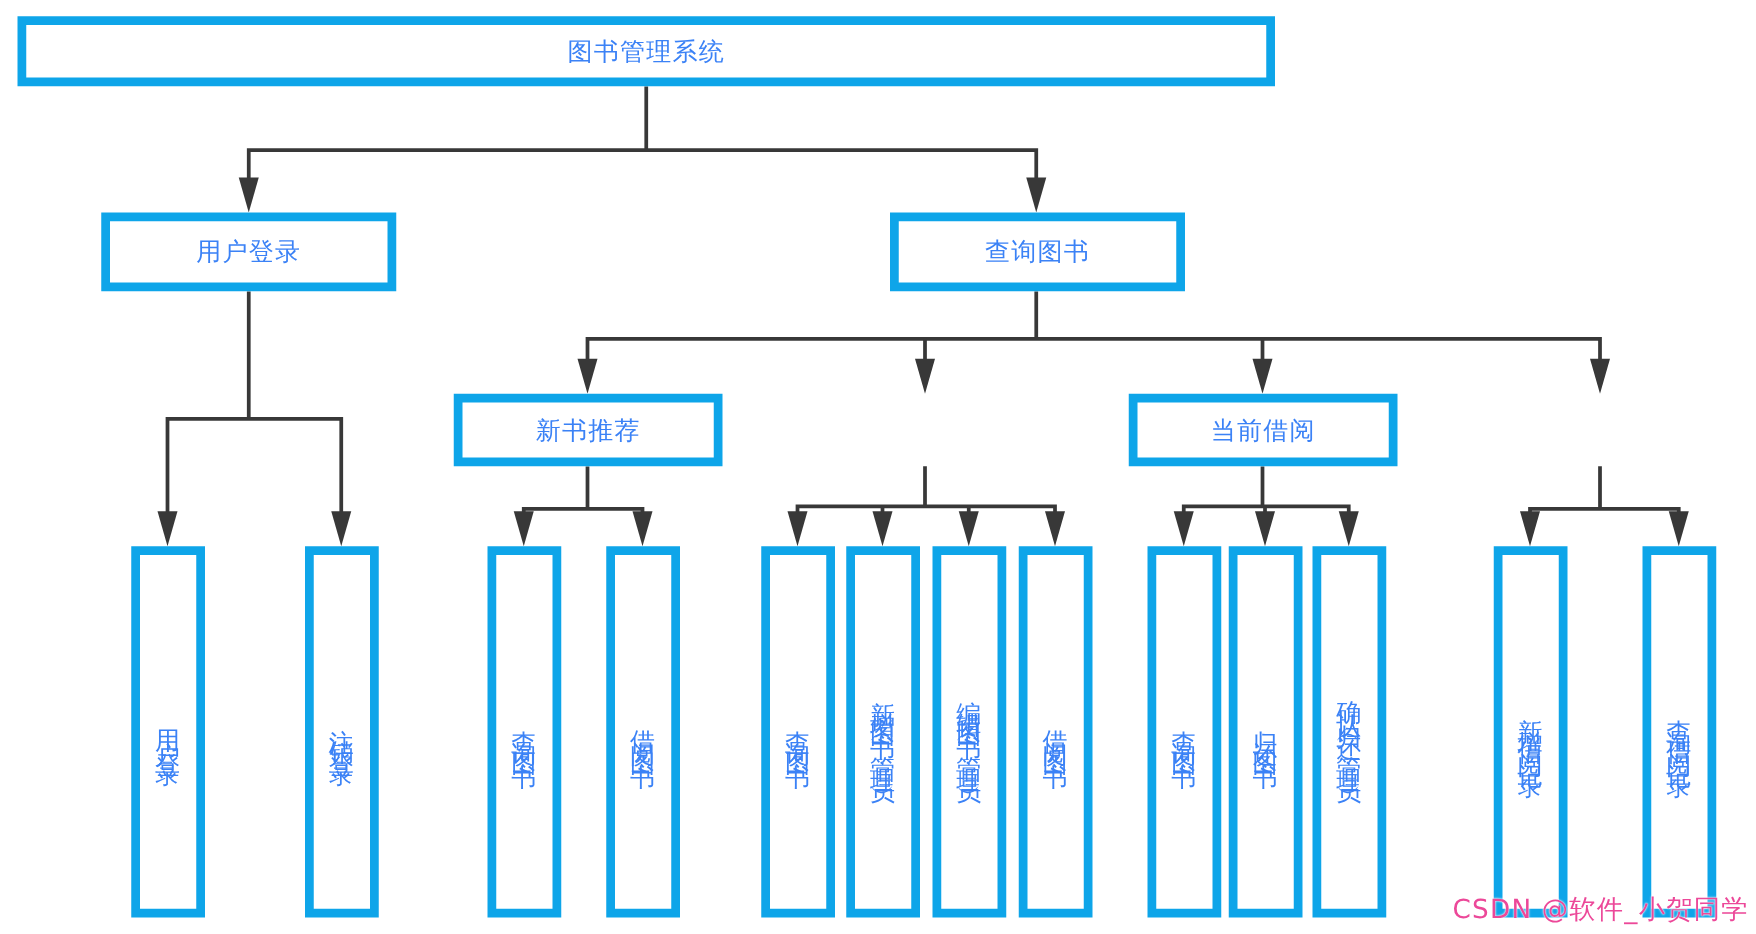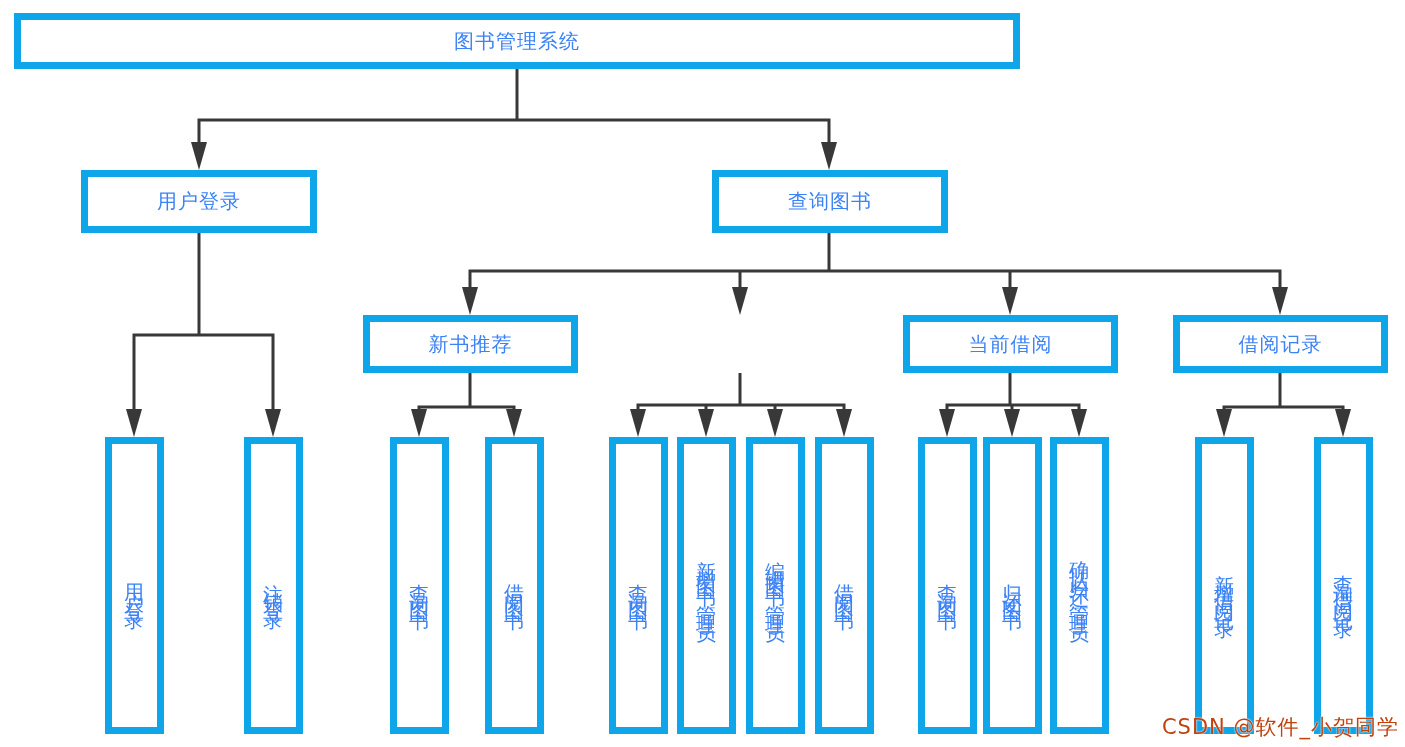--- a/index.html
+++ b/index.html
@@ -33,21 +33,21 @@
   .leaf      { top:437px; width:59px; height:297px; }
   .lf-1  { left:105px; }  .lf-2  { left:244px; }
   .lf-3  { left:390px; }  .lf-4  { left:485px; }
   .lf-5  { left:609px; }  .lf-6  { left:677px; }
   .lf-7  { left:746px; }  .lf-8  { left:815px; }
   .lf-9  { left:918px; }  .lf-10 { left:983px; }
   .lf-11 { left:1050px; }
   .lf-12 { left:1195px; } .lf-13 { left:1314px; }
   .watermark {
     position:absolute; right:6px; bottom:6px;
-    font-size:21px; color:#c2410c; letter-spacing:1px;
+    font-size:21px; color:#ec4899; letter-spacing:1px;
     text-shadow:0 0 2px #ffffff, 0 0 1px #ffffff;
     z-index:5; white-space:nowrap;
   }
 </style>
 </head>
 <body>
 
 <div class="stage">
 
   <svg class="connectors" viewBox="0 0 1405 747" xmlns="http://www.w3.org/2000/svg">
@@ -125,21 +125,20 @@
     </g>
   </svg>
 
   <div class="node h-node n-root">图书管理系统</div>
 
   <div class="node h-node n-login">用户登录</div>
   <div class="node h-node n-mgmt">查询图书</div>
 
   <div class="node h-node n-l3 n-newbook">新书推荐</div>
   <div class="node h-node n-l3 n-current">当前借阅</div>
-  <div class="node h-node n-l3 n-records">借阅记录</div>
 
   <div class="node v-node leaf lf-1">用户登录</div>
   <div class="node v-node leaf lf-2">注销登录</div>
 
   <div class="node v-node leaf lf-3">查询图书</div>
   <div class="node v-node leaf lf-4">借阅图书</div>
 
   <div class="node v-node leaf lf-5">查询图书</div>
   <div class="node v-node leaf lf-6">新增图书（管理员）</div>
   <div class="node v-node leaf lf-7">编辑图书（管理员）</div>

